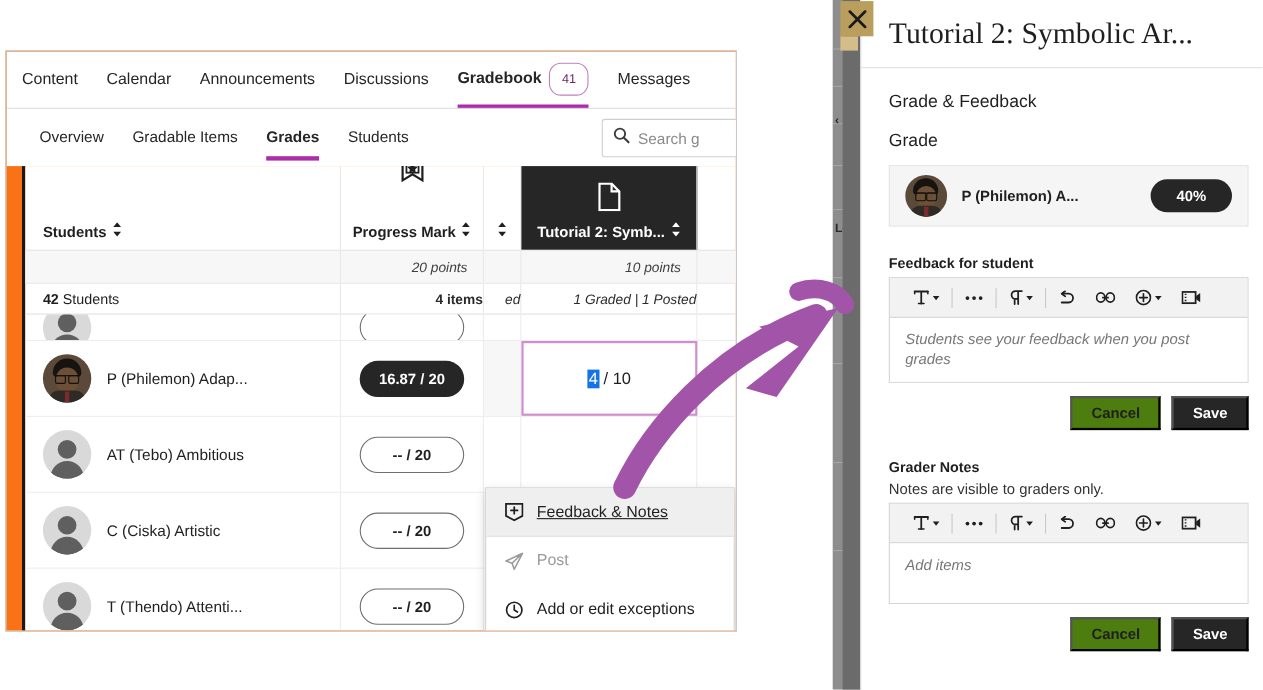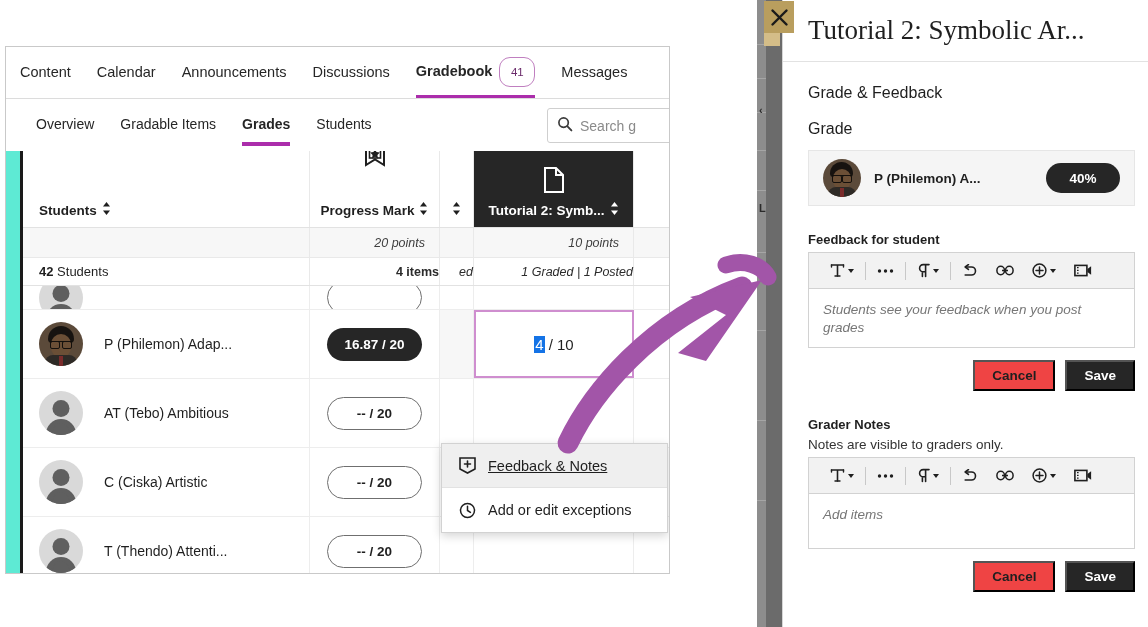--- a/index.html
+++ b/index.html
@@ -5,21 +5,21 @@
   html,body{margin:0;padding:0;}
   body{
     width:1148px;height:627px;
     background:#ffffff;
     font-family:"Liberation Sans", sans-serif;
     overflow:hidden;position:relative;
   }
   
   #gradebook-window{
     position:absolute;left:5px;top:46px;width:665px;height:528px;
-    background:#5eead4;border:1px solid #c9c9c9;box-sizing:border-box;
+    background:#f97316;border:1px solid #c9c9c9;box-sizing:border-box;
     overflow:hidden;
   }
   
   #top-nav{
     height:52px;display:flex;align-items:center;padding:0 0 0 14px;
     box-sizing:border-box;position:relative;background:#fff;
   }
   .nav-item{
     font-size:14.5px;color:#262626;margin-right:26px;white-space:nowrap;
     position:relative;padding:14px 0 16px 0;
@@ -91,21 +91,21 @@
   #summary-row .gc{border-right:1px solid #e9e9e9;display:flex;align-items:center;justify-content:flex-end;}
   #summary-row .c-student{justify-content:flex-start;padding-left:16px;}
   .sum-txt{font-size:12.5px;color:#2b2b2b;font-style:italic;white-space:nowrap;}
   .sum-txt b{font-style:normal;}
   .sum-strong{font-size:13px;color:#1f1f1f;font-style:normal;}
   .sum-strong b{font-weight:bold;}
 
   
   .data-row{height:69px;border-bottom:1px solid #ededed;}
   .data-row .gc{border-right:1px solid #ededed;display:flex;align-items:center;justify-content:center;}
-  .data-row .c-student{justify-content:flex-start;padding-left:16px;gap:21px;}
+  .data-row .c-student{justify-content:flex-start;padding-left:16px;gap:14px;}
   .row-clip{height:24px;overflow:hidden;}
   .avatar{width:44px;height:44px;border-radius:50%;flex:0 0 auto;overflow:hidden;position:relative;background:#d6d6d6;}
   .avatar.generic{background:#d9d9d9;}
   .avatar.generic::after{
     content:"";position:absolute;left:50%;top:9px;transform:translateX(-50%);
     width:17px;height:17px;border-radius:50%;background:#5f5f5f;
     box-shadow:0 22px 0 -1px #5f5f5f, -13px 26px 0 -3px #5f5f5f, 13px 26px 0 -3px #5f5f5f;
   }
   .avatar.generic::before{
     content:"";position:absolute;left:50%;top:28px;transform:translateX(-50%);
@@ -201,21 +201,21 @@
     display:flex;align-items:center;padding-left:12px;box-sizing:border-box;gap:0;
   }
   .tb-btn{display:flex;align-items:center;gap:3px;padding:0 9px;height:24px;color:#1f1f1f;}
   .tb-sep{width:1px;height:18px;background:#c8c8c8;margin:0 2px;}
   .caret{width:0;height:0;border-left:3.5px solid transparent;border-right:3.5px solid transparent;border-top:4.5px solid #1f1f1f;}
   .editor-area{min-height:54px;padding:11px 14px;box-sizing:border-box;background:#fff;}
   .editor-ph{font-size:13.5px;color:#767676;font-style:italic;}
   .btn-row{display:flex;justify-content:flex-end;gap:10px;margin-top:12px;}
   .btn{height:31px;padding:0 17px;display:flex;align-items:center;justify-content:center;
        font-size:13.5px;font-weight:bold;box-sizing:border-box;}
-  .btn.secondary{background:#ef4444;color:#1f1f1f;}
+  .btn.secondary{background:#4d7c0f;color:#1f1f1f;}
   .btn.primary{background:#262626;color:#fff;}
   .sec-gap{height:26px;}
 </style>
 </head>
 <body>
 
 <div id="gradebook-window">
 
   <div id="top-nav">
     <div class="nav-item"><span>Content</span></div>
@@ -422,20 +422,28 @@
 
   <div id="context-menu">
     <div class="cm-item hl">
       <span class="cm-ic">
         <svg width="17" height="17" viewBox="0 0 17 17">
             <path d="M1 1 h15 v11 l-7.5 4 l-7.5 -4 Z" fill="none" stroke="#1f1f1f" stroke-width="1.6"></path>
             <path d="M8.5 4 v6 M5.5 7 h6" stroke="#1f1f1f" stroke-width="1.6" stroke-linecap="round"></path>
           </svg>
       </span>
       <span class="cm-label">Feedback &amp; Notes</span>
+    </div>
+    <div class="cm-item dim">
+      <span class="cm-ic">
+        <svg width="17" height="17" viewBox="0 0 17 17">
+            <path d="M16 1 L1 8 L6.5 10 L16 1 Z M6.5 10 L8.5 15.5 L16 1 Z" fill="none" stroke="#9a9a9a" stroke-width="1.4" stroke-linejoin="round"></path>
+          </svg>
+      </span>
+      <span class="cm-label">Post</span>
     </div>
     <div class="cm-item">
       <span class="cm-ic">
         <svg width="17" height="17" viewBox="0 0 17 17">
             <circle cx="8.5" cy="8.5" r="7" fill="none" stroke="#1f1f1f" stroke-width="1.5"></circle>
             <path d="M8.5 4.3 V8.5 L11.4 10.4" fill="none" stroke="#1f1f1f" stroke-width="1.5" stroke-linecap="round"></path>
           </svg>
       </span>
       <span class="cm-label">Add or edit exceptions</span>
     </div>

